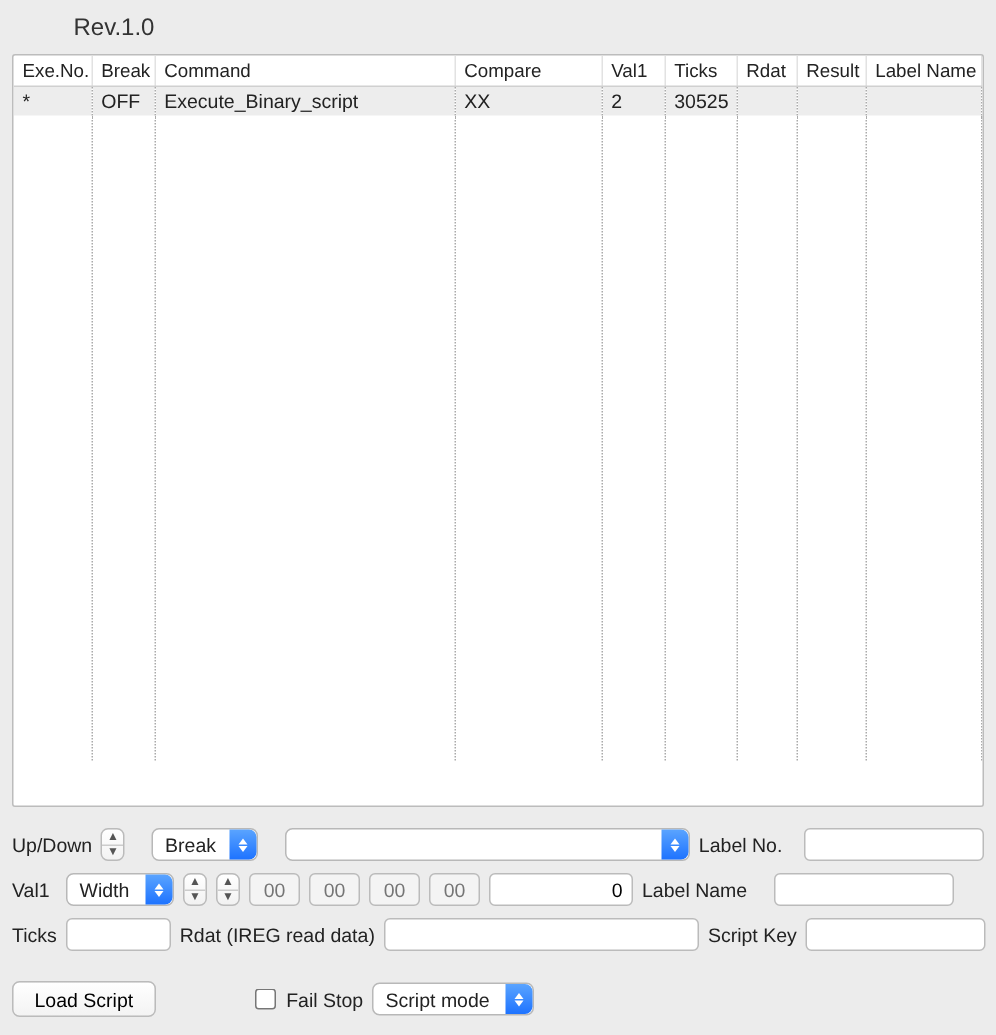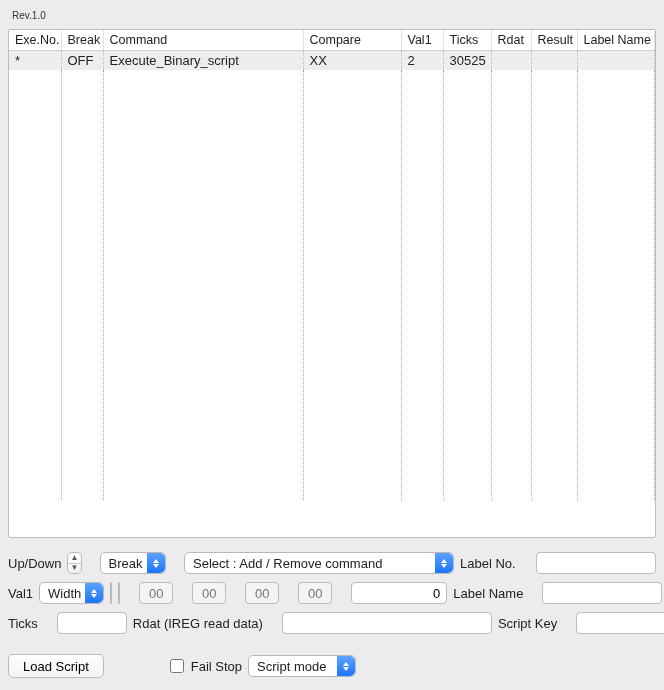--- a/index.html
+++ b/index.html
@@ -13,23 +13,24 @@
   .window {
     width: 664px;
     height: 690px;
     margin: 0;
     background: #ececec;
     padding: 6px 8px 12px 8px;
     display: flex;
     flex-direction: column;
   }
   .title {
-    font-size: 10px;
+    font-size: 16px;
     padding: 4px 4px 8px 4px;
     color: #333;
+    margin-left: 37px;
   }
   .table-wrap {
     flex: 1;
     background: #fff;
     border: 1px solid #bcbcbc;
     border-radius: 2px;
     overflow: hidden;
     display: flex;
     flex-direction: column;
     align-items: center;
@@ -134,21 +135,20 @@
   }
   .select .arrow::before { border-bottom: 4px solid #fff; }
   .select .arrow::after  { border-top: 4px solid #fff; }
   input[type="text"], .textin {
     border: 1px solid #bbb;
     border-radius: 4px;
     height: 22px;
     padding: 0 6px;
     font-size: 13px;
     background: #fff;
-    margin-left: 13px;
   }
   .textin.ro { background: #f4f4f4; color:#999; text-align:center;}
   .btn {
     border: 1px solid #bbb;
     background: linear-gradient(#fff,#f3f3f3);
     border-radius: 5px;
     height: 24px;
     padding: 0 14px;
     font-size: 13px;
     cursor: pointer;
@@ -232,21 +232,20 @@
         <span class="div"></span>
         <button>▼</button>
       </span>
       <span class="spacer" style="width:6px"></span>
       <span class="select" style="width:72px">
         <span>Break</span>
         <span class="arrow"></span>
       </span>
       <span class="spacer" style="width:6px"></span>
       <span class="select" style="flex:1; min-width:270px">
-        <span>Select : Add / Remove command</span>
         <span class="arrow"></span>
       </span>
       <span class="lbl" style="width:66px">Label No.</span>
       <input type="text" class="textin" style="width: 120px;" value="">
     </div>
 
     <div class="row">
       <span class="lbl" style="width:30px">Val1</span>
       <span class="select" style="width:72px">
         <span>Width</span>

